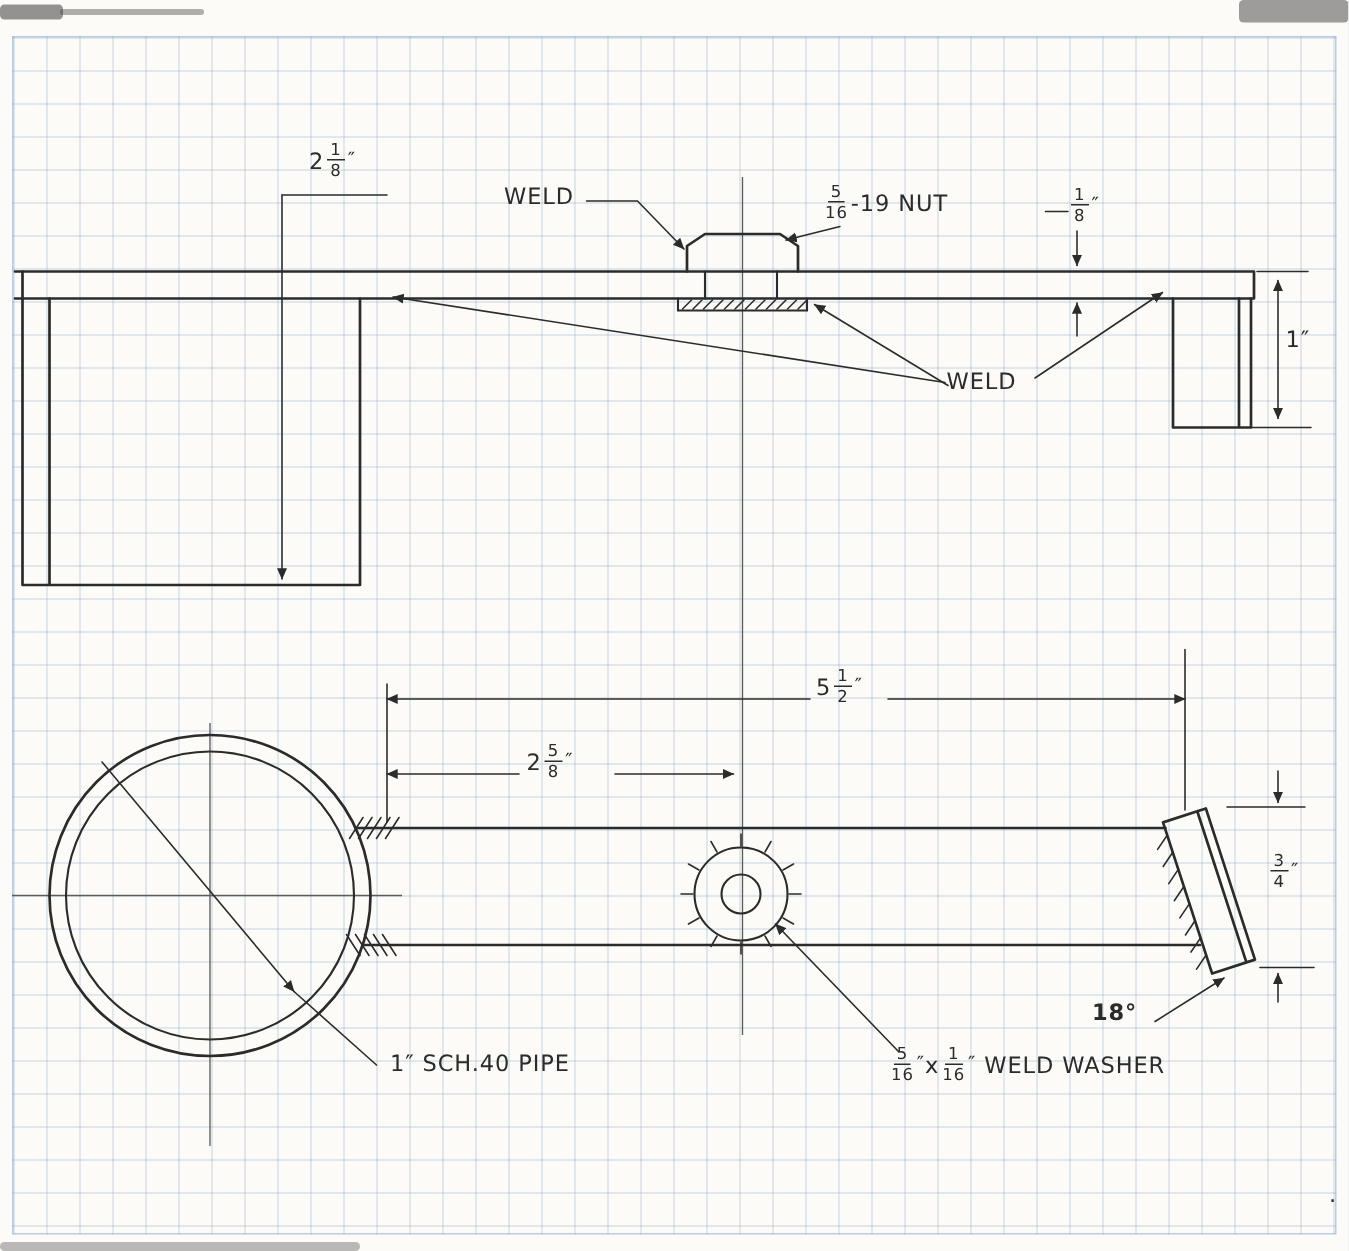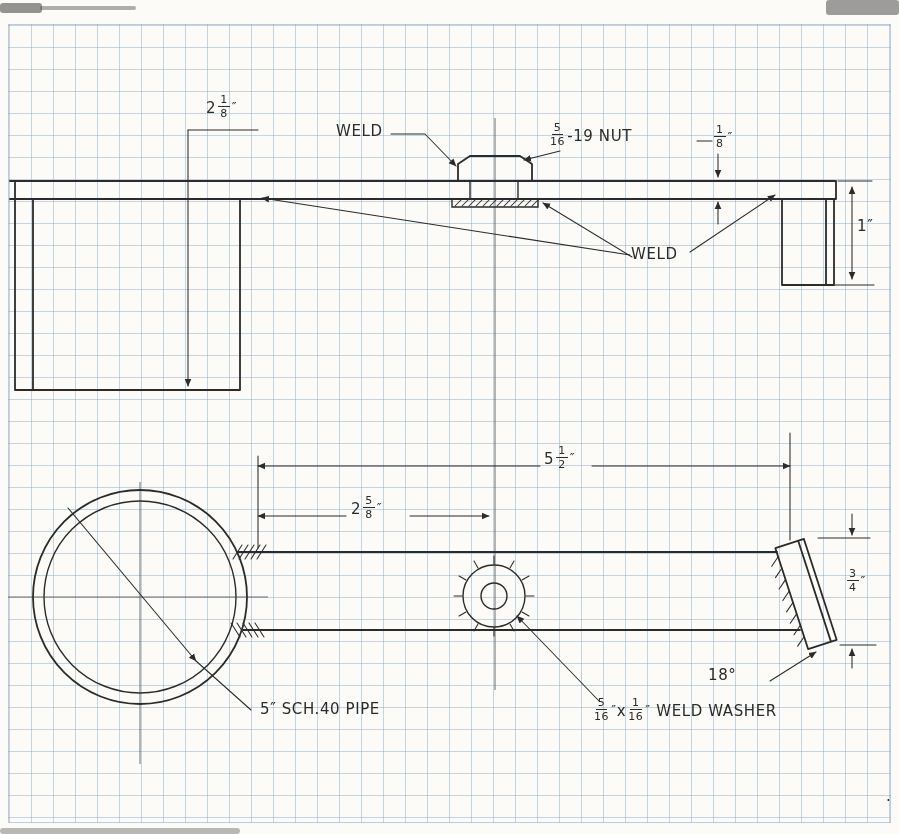--- a/index.html
+++ b/index.html
@@ -163,23 +163,23 @@
   <div class="lbl" style="left:351px;top:497px;"><span>2</span><span class="frac">
         <span class="num">5</span>
         <span class="den">8</span>
       </span><span class="unit">″</span></div>
 
   <div class="lbl" style="left:845px;top:570px;"><span class="frac">
         <span class="num">3</span>
         <span class="den">4</span>
       </span><span class="unit">″</span></div>
 
-  <div class="lbl" style="left:708px;top:667px;">18°</div>
+  <div class="lbl" style="left:728px;top:667px;font-weight:bold;">18°</div>
 
-  <div class="lbl" style="left:260px;top:701px;">5″ SCH.40 PIPE</div>
+  <div class="lbl" style="left:260px;top:701px;">1″ SCH.40 PIPE</div>
 
   <div class="lbl" style="left:592px;top:699px;"><span class="frac">
         <span class="num">5</span>
         <span class="den">16</span>
       </span><span class="unit">″</span><span>x</span><span class="frac">
         <span class="num">1</span>
         <span class="den">16</span>
       </span><span class="unit">″</span>&nbsp;<span>WELD WASHER</span></div>
 
   <div class="lbl" style="left:886px;top:788px;">.</div>

